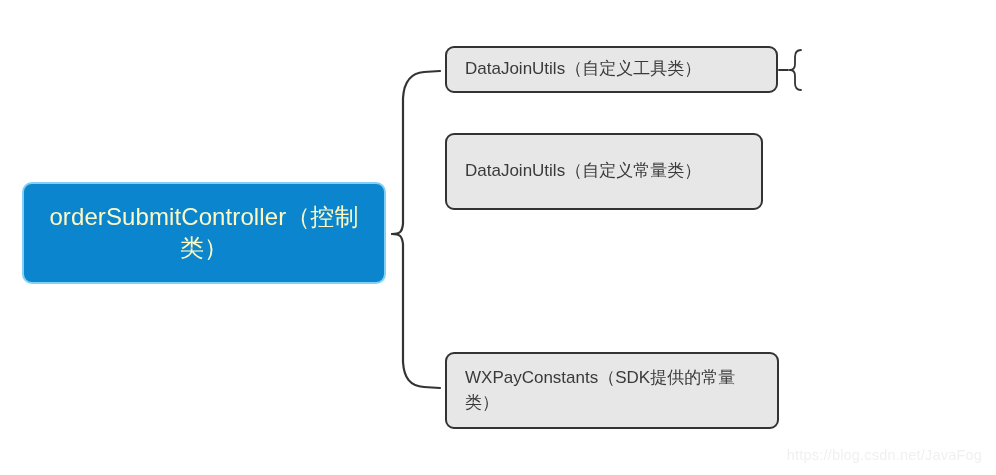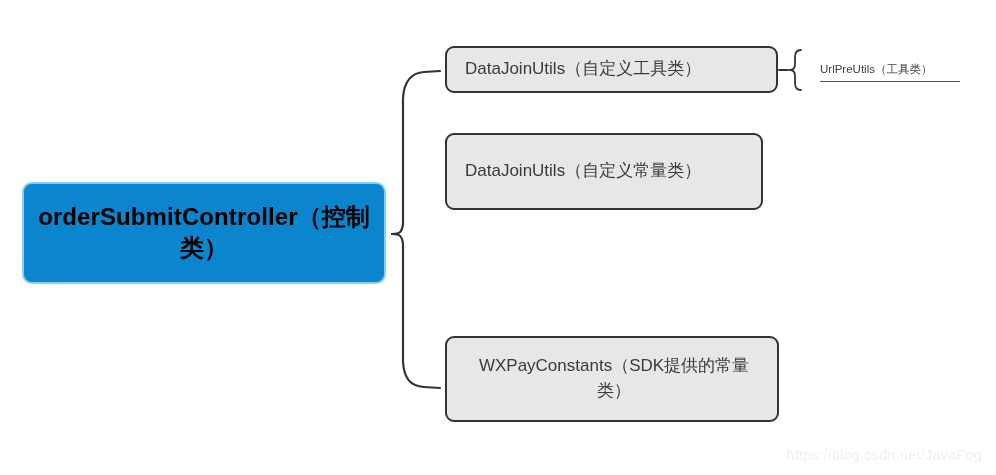--- a/index.html
+++ b/index.html
@@ -29,23 +29,23 @@
     background: #0b85cd;
     border: 2px solid #7fd2f5;
     border-radius: 10px;
     display: flex;
     align-items: center;
     justify-content: center;
     text-align: center;
     padding: 4px 14px;
   }
   .root-node .root-label {
-    color: #000000;
+    color: #fef9c3;
     font-size: 24px;
-    font-weight: bold;
+    font-weight: normal;
     line-height: 1.28;
     letter-spacing: 0.1px;
   }
 
   
   .child-node {
     position: absolute;
     box-sizing: border-box;
     background: #e7e7e7;
     border: 2px solid #333333;
@@ -56,21 +56,21 @@
   }
   .child-node .child-label {
     color: #3a3a3a;
     font-size: 17px;
     line-height: 1.45;
     font-weight: 500;
   }
   #child-0 { left: 445px; top: 46px;  width: 333px; height: 47px; }
   #child-1 { left: 445px; top: 133px; width: 318px; height: 77px; }
   #child-2 { left: 445px; top: 245px; width: 309px; height: 77px; }
-  #child-3 { left: 445px; top: 336px; width: 334px; height: 86px; text-align: center; }
+  #child-3 { left: 445px; top: 352px; width: 334px; height: 77px; }
 
   
   .leaf-node {
     position: absolute;
     left: 820px;
     top: 59px;
     width: 140px;
     border-bottom: 1.5px solid #555555;
     padding-bottom: 4px;
   }
@@ -144,19 +144,16 @@
 
   <div class="child-node" id="child-1">
     <span class="child-label">DataJoinUtils（自定义常量类）</span>
   </div>
 
 
   <div class="child-node" id="child-3">
     <span class="child-label">WXPayConstants（SDK提供的常量类）</span>
   </div>
 
-  <div class="leaf-node">
-    <span class="leaf-label">UrlPreUtils（工具类）</span>
-  </div>
 
   <div class="watermark">https://blog.csdn.net/JavaFog</div>
 
 </div>
 
 </body></html>

